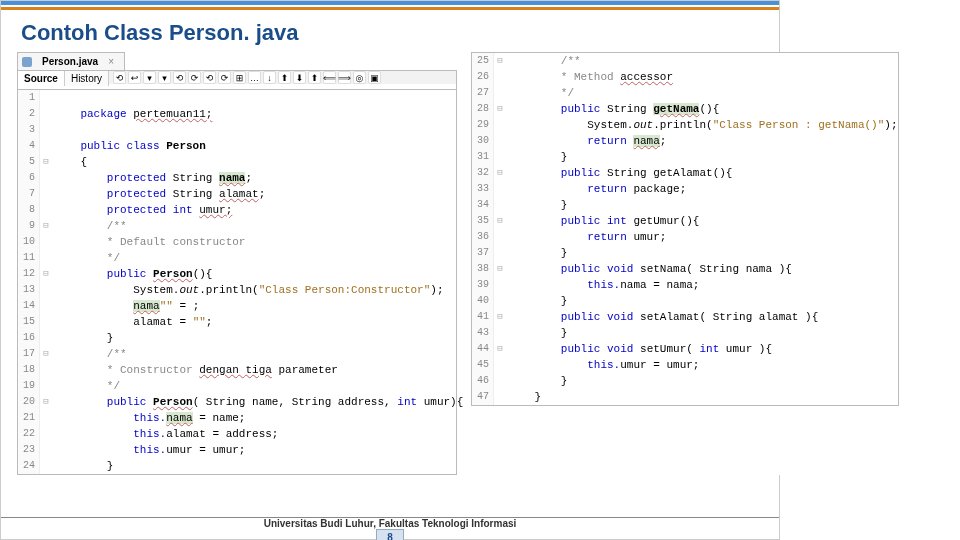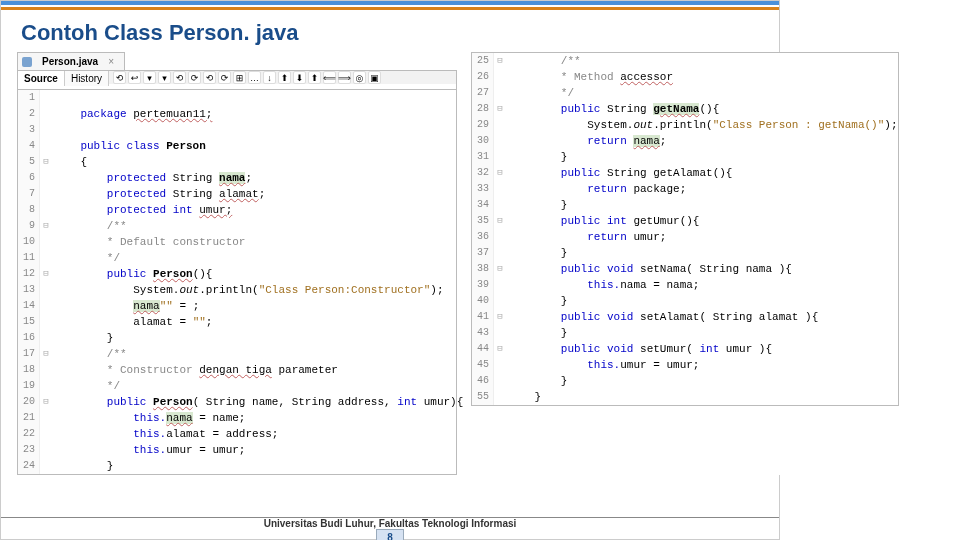--- a/index.html
+++ b/index.html
@@ -299,21 +299,21 @@
             <div class="ln">45</div>
             <div class="fold"></div>
             <div class="txt"><span class="kw">            this.</span><span>umur = umur;</span></div>
           </div>
           <div class="code-line">
             <div class="ln">46</div>
             <div class="fold"></div>
             <div class="txt"><span>        }</span></div>
           </div>
           <div class="code-line">
-            <div class="ln">55</div>
+            <div class="ln">47</div>
             <div class="fold"></div>
             <div class="txt"><span>    }</span></div>
           </div>
         </div>
     </div>
   </div>
 
   <div class="footer">
     <span class="uni">Universitas Budi Luhur, Fakultas Teknologi Informasi</span>
     <span class="page-num">8</span>

